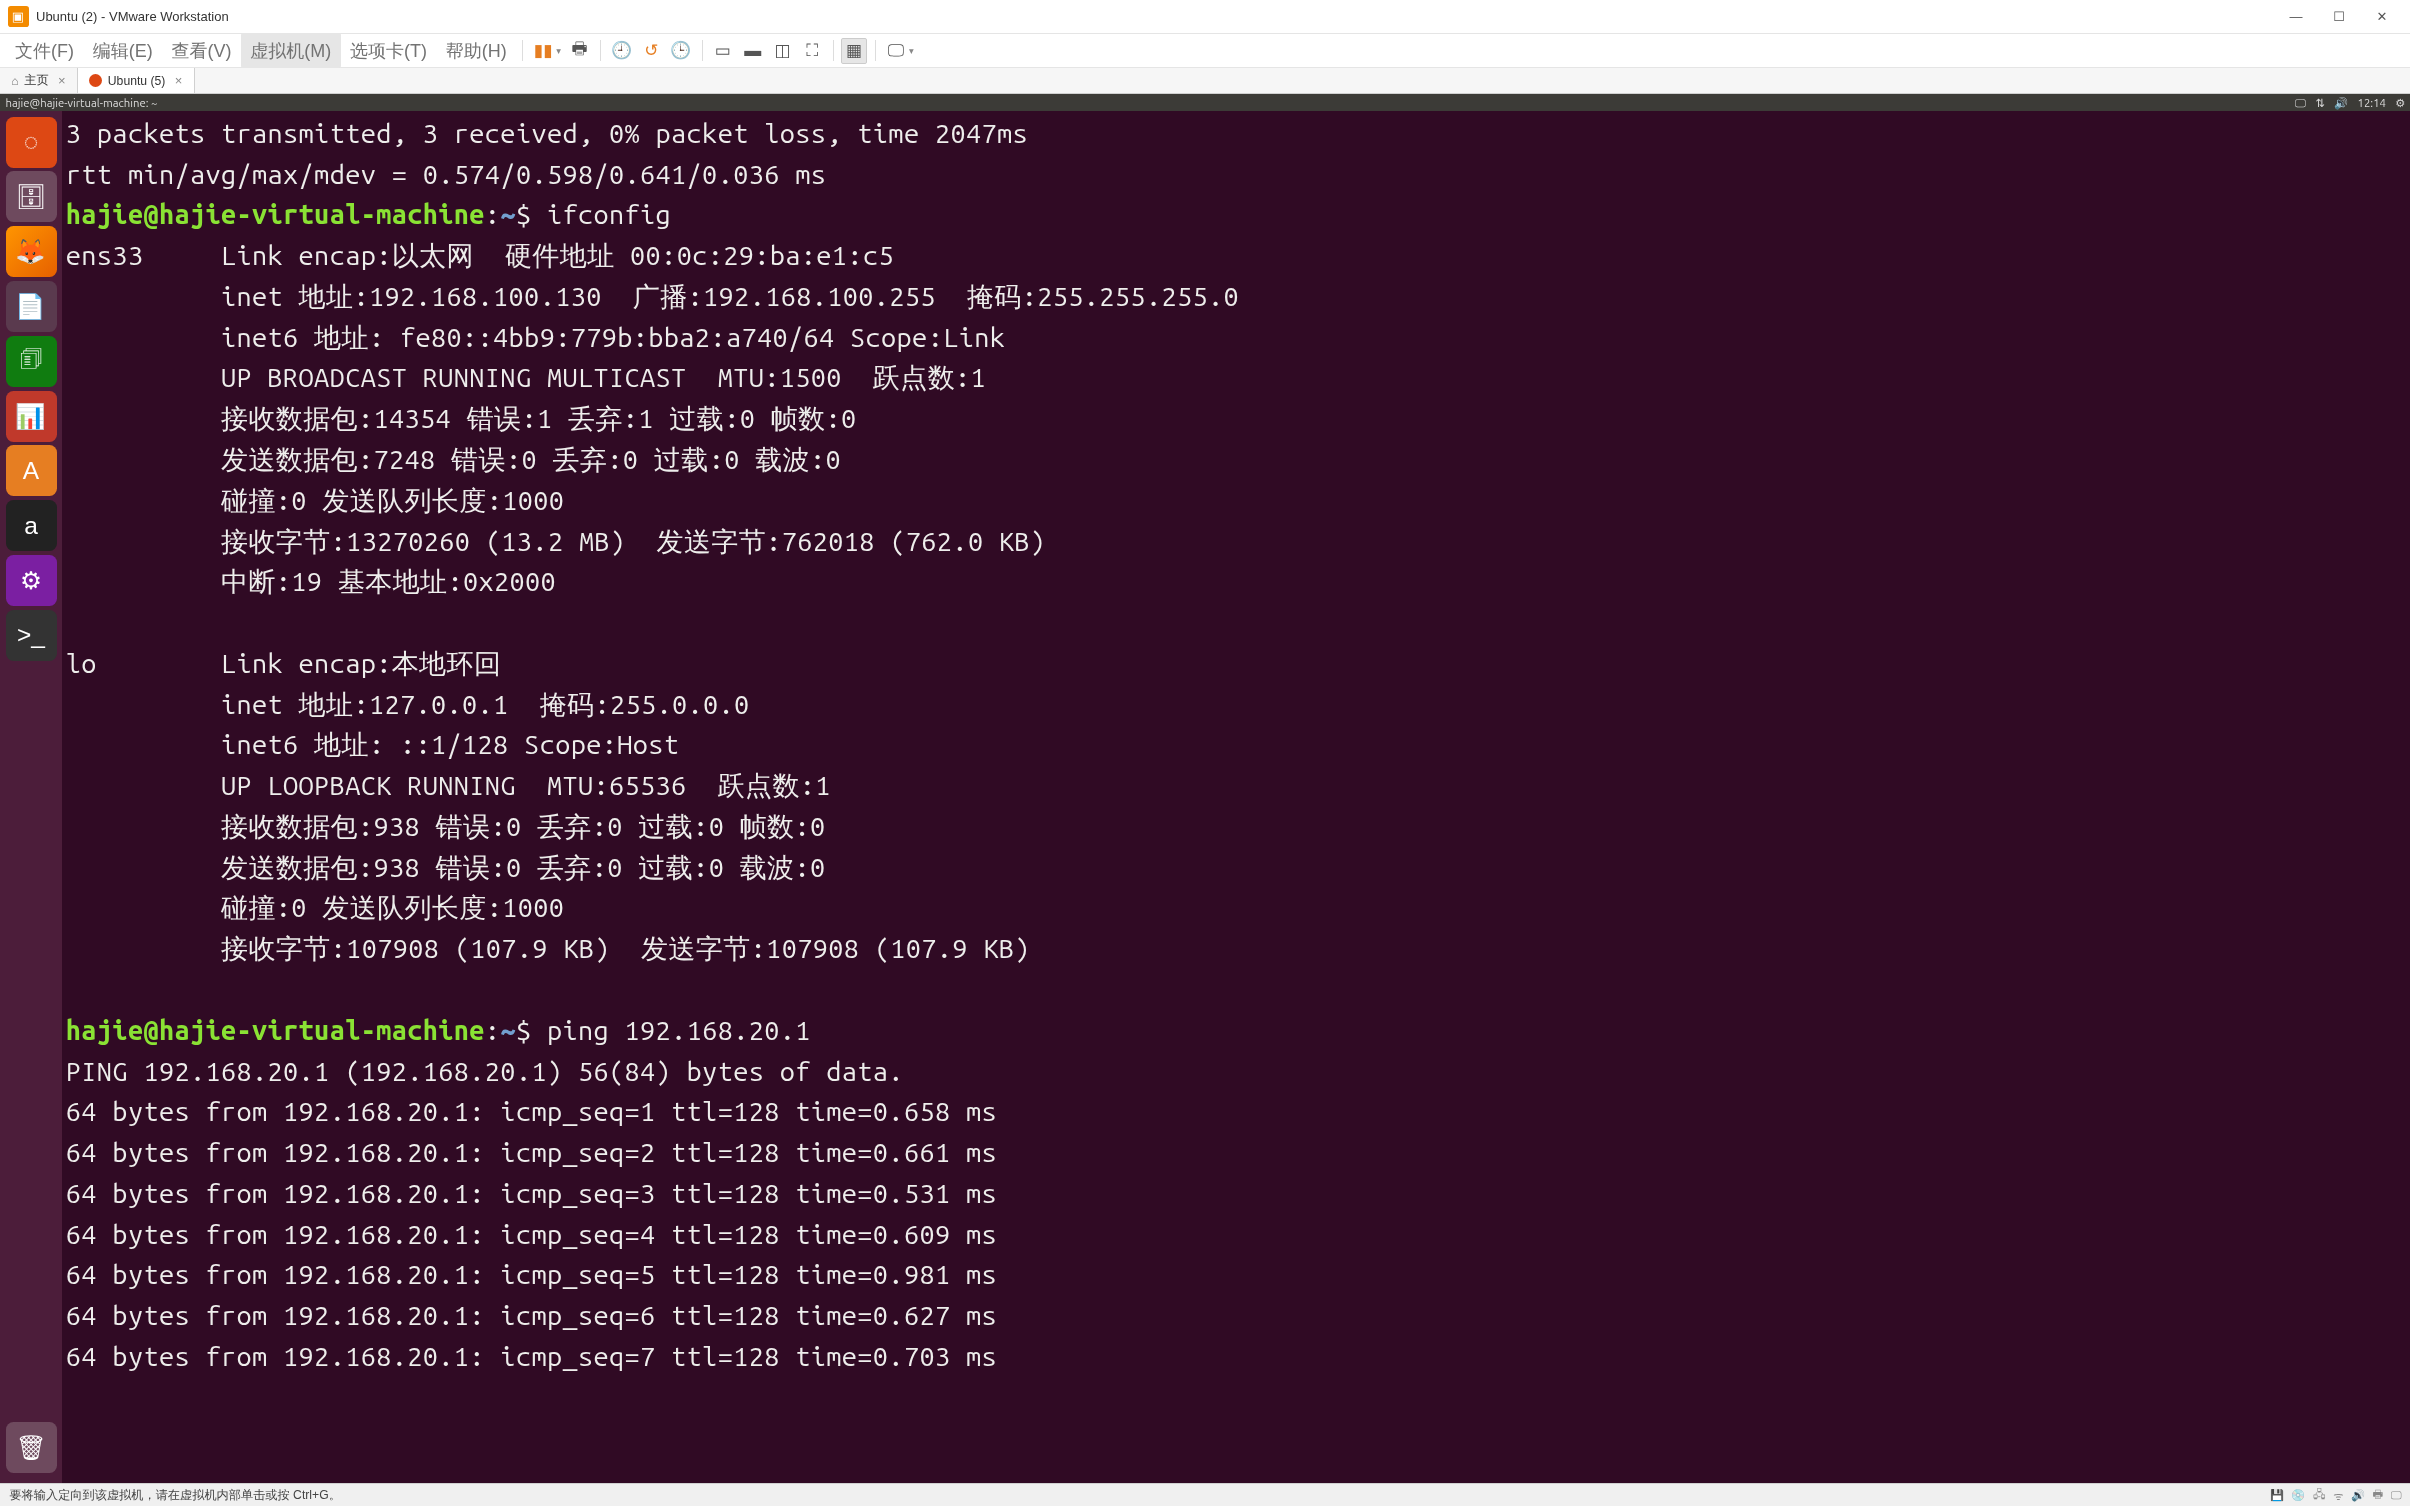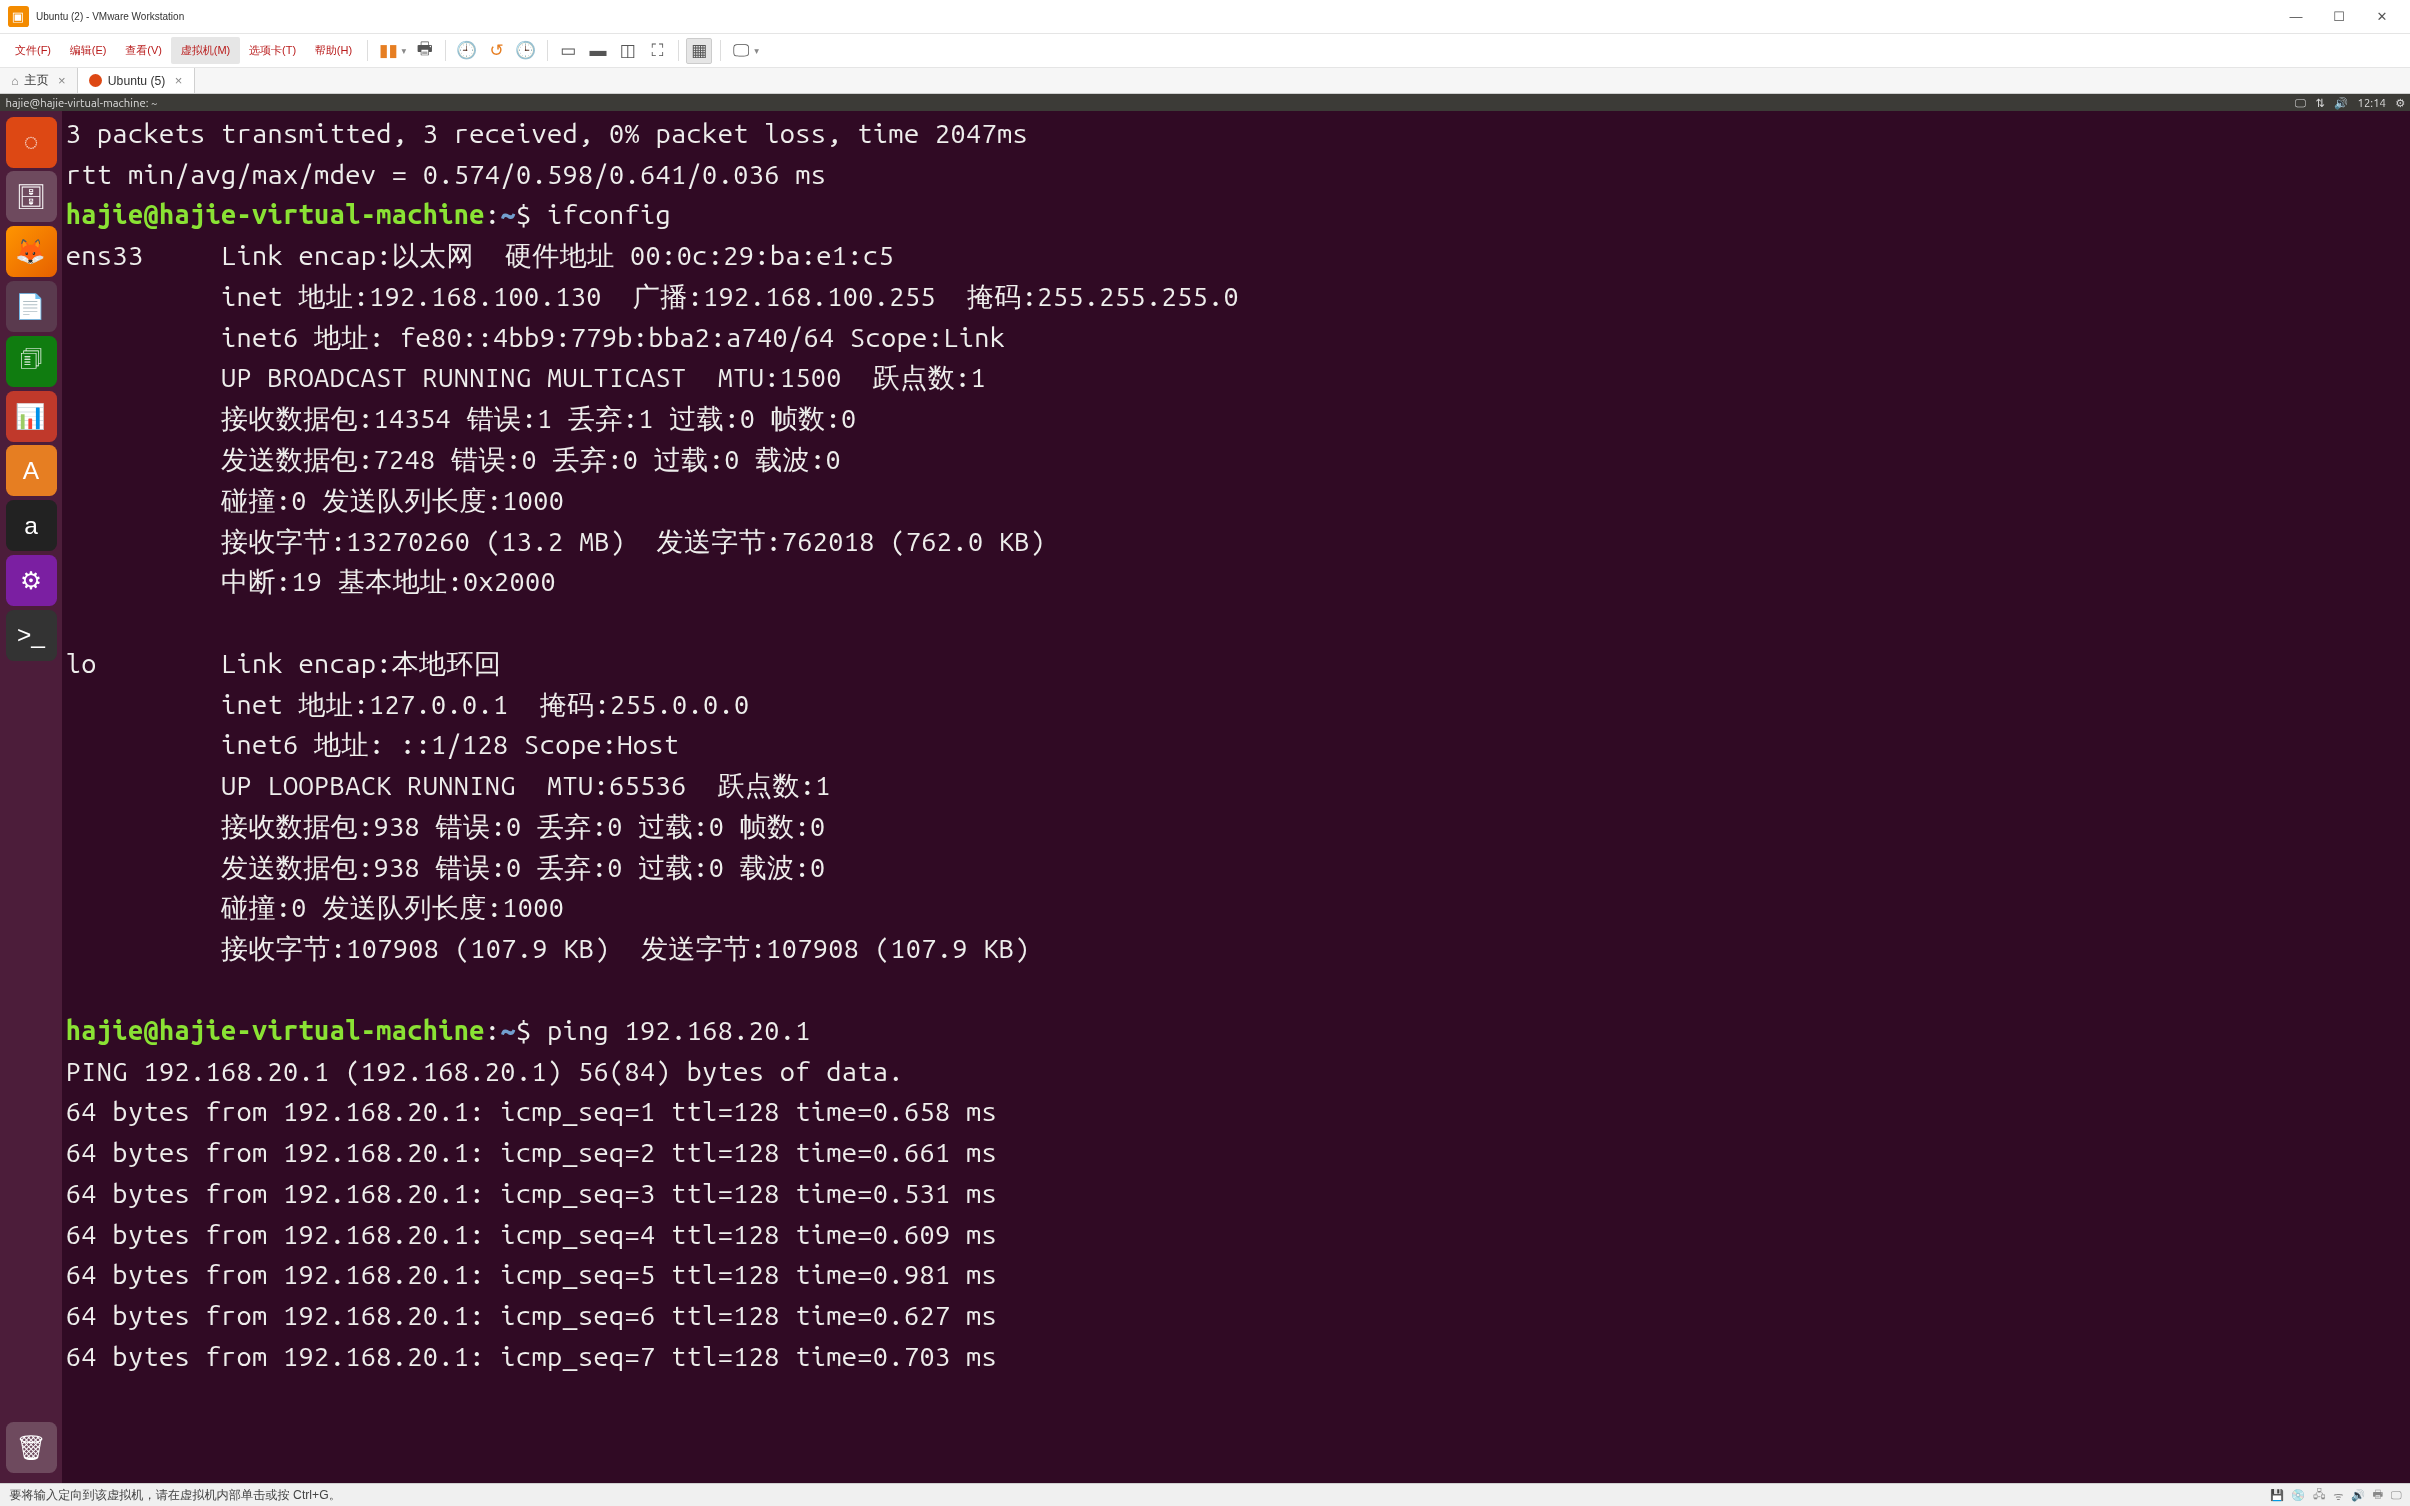--- a/index.html
+++ b/index.html
@@ -1,23 +1,23 @@
 <!DOCTYPE html>
 <html style="font-size:15px"><head>
 <meta charset="utf-8">
 <style>
   * { margin: 0; padding: 0; box-sizing: border-box; }
   html, body { width: 2411px; height: 1507px; font-family: "Segoe UI", Tahoma, sans-serif; overflow: hidden; background: #f0f0f0; }
   .win-title { height: 34px; background: #fff; display: flex; align-items: center; padding: 0 7.5px; border-bottom: 0.9px solid #e5e5e5; }
   .win-title .logo { width: 21px; height: 21px; background: #f38b00; border-radius: 2.8px; display: inline-flex; align-items: center; justify-content: center; color: #fff; font-size: 13px; margin-right: 7.5px; }
-  .win-title .title-text { font-size: 10px; color: #333; }
+  .win-title .title-text { font-size: 13px; color: #333; }
   .win-title .spacer { flex: 1; }
   .win-title .winbtn { width: 43px; height: 28px; display: flex; align-items: center; justify-content: center; color: #555; font-size: 13px; }
   .menubar { height: 34px; background: #fff; display: flex; align-items: center; padding: 0 5.6px; border-bottom: 0.9px solid #e5e5e5; }
-  .menubar .menu-item { padding: 5.6px 9.4px; font-size: 11px; color: #b91c1c; border-radius: 1.9px; }
+  .menubar .menu-item { padding: 5.6px 9.4px; font-size: 18px; color: #737373; border-radius: 1.9px; }
   .menubar .menu-item.sel { background: #e6e6e6; }
   .menubar .divider { width: 0.9px; height: 21px; background: #ddd; margin: 0 5.6px; }
   .menubar .ic { width: 26px; height: 26px; display: inline-flex; align-items: center; justify-content: center; color: #555; font-size: 17px; margin: 0 1.9px; border-radius: 1.9px; }
   .menubar .ic.orange { color: #e67e22; }
   .menubar .ic.blue { color: #3b78e7; }
   .menubar .ic.sel { background: #e6e6e6; border: 0.9px solid #ccc; }
   .menubar .chev { font-size: 9.4px; color: #888; margin-left: -1.9px; margin-right: 3.8px; }
   .tabbar { height: 26px; background: #f6f6f6; display: flex; align-items: stretch; border-bottom: 0.9px solid #d0d0d0; }
   .tabbar .tab { display: flex; align-items: center; padding: 0 11.3px; font-size: 12.2px; color: #333; border-right: 0.9px solid #d0d0d0; gap: 5.6px; }
   .tabbar .tab.active { background: #fff; }

